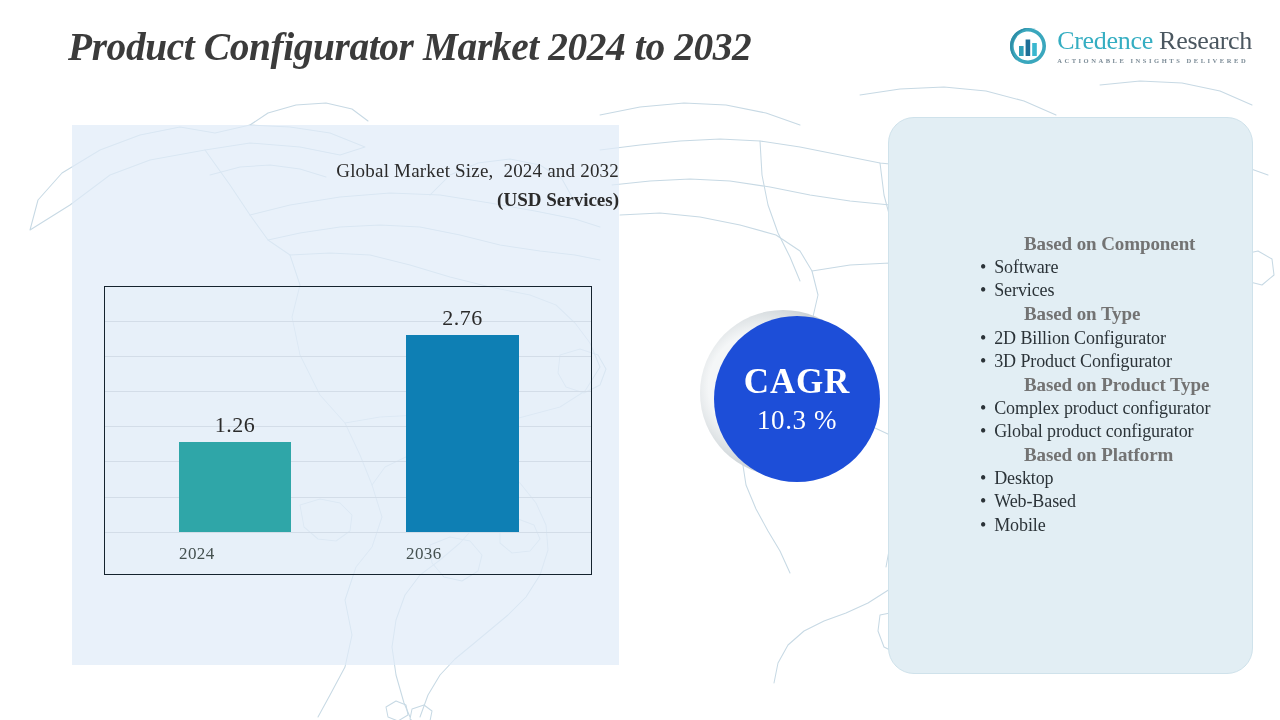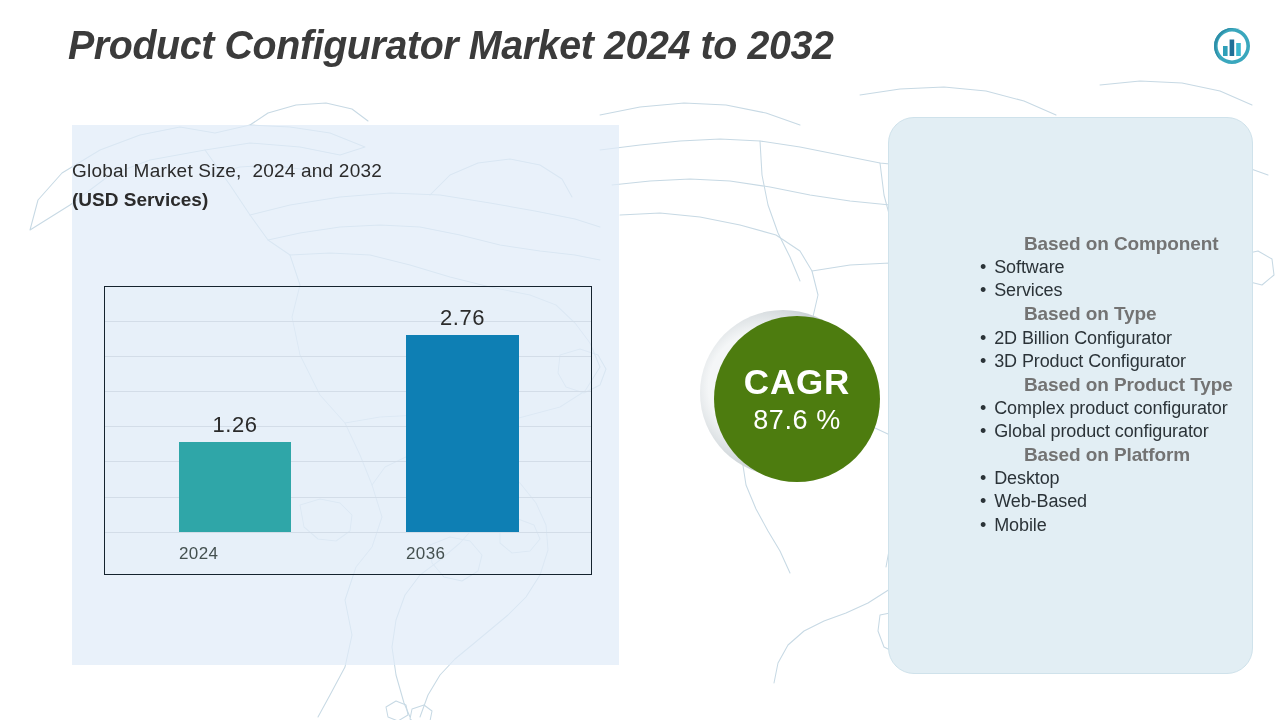--- a/index.html
+++ b/index.html
@@ -10,20 +10,21 @@
     overflow: hidden;
     background: #ffffff;
     font-family: "Liberation Sans", sans-serif;
   }
 
   #stage {
     position: relative;
     width: 1280px;
     height: 720px;
     background: #ffffff;
+    font-family: Liberation Serif, serif;
   }
 
   
   #world-map {
     position: absolute;
     left: 0; top: 55px;
     width: 1280px;
     height: 665px;
     pointer-events: none;
   }
@@ -86,21 +87,21 @@
     width: 547px;
     height: 540px;
     background: rgba(225,235,248,0.72);
   }
 
   #chart-title {
     position: absolute;
     left: 72px;
     top: 160px;
     width: 547px;
-    text-align: left;
+    text-align: right;
     color: #2b2b2b;
   }
   #chart-title-main {
     font-size: 19px;
     letter-spacing: 0.2px;
     white-space: pre;
   }
   #chart-title-sub {
     margin-top: 7px;
     font-size: 19px;
@@ -177,21 +178,21 @@
     border-radius: 50%;
     background: radial-gradient(circle at 38% 46%, #f4f6f7 40%, #b9c2c7 72%, #9ea9b0 90%, #cfd6da 100%);
     filter: blur(0.4px);
   }
   #cagr-circle {
     position: absolute;
     left: 0; top: 0;
     width: 166px;
     height: 166px;
     border-radius: 50%;
-    background: #4d7c0f;
+    background: #1d4ed8;
     display: flex;
     flex-direction: column;
     align-items: center;
     justify-content: center;
     color: #ffffff;
   }
   #cagr-label {
     font-size: 35px;
     font-weight: bold;
     letter-spacing: 0.8px;
@@ -294,20 +295,24 @@
   <div id="header-title">Product Configurator Market 2024 to 2032</div>
 
   <div id="logo">
     <svg id="logo-mark" viewBox="0 0 40 40" aria-hidden="true">
       <path d="M20 2 C10 2 2 10 2 20 C2 30 10 38 20 38 C30 38 38 30 38 20 C38 10 30 2 20 2 Z M20 5.6 C27.9 5.6 34.4 12.1 34.4 20 C34.4 27.9 27.9 34.4 20 34.4 C12.1 34.4 5.6 27.9 5.6 20 C5.6 12.1 12.1 5.6 20 5.6 Z" fill="#3aa7bd"></path>
       <path d="M20 2 C10 2 2 10 2 20 C2 26 4.8 31.4 9.2 34.8 C6.2 31.3 4.4 26.8 4.4 21.8 C4.4 10.9 13.2 2.1 24.1 2.1 C25.4 2.1 26.7 2.2 27.9 2.5 C25.5 2.1 22.8 2 20 2 Z" fill="#2e8fa8"></path>
       <rect x="11" y="20" width="4.6" height="10" fill="#2f9fb8"></rect>
       <rect x="17.6" y="13.5" width="4.6" height="16.5" fill="#1f6f97"></rect>
       <rect x="24.2" y="17" width="4.6" height="13" fill="#3ab7cf"></rect>
     </svg>
+    <div id="logo-text-block">
+      <div id="logo-wordmark"><span class="logo-word-a">Credence</span><span class="logo-word-b"> Research</span></div>
+      <div id="logo-tagline">Actionable Insights Delivered</div>
+    </div>
   </div>
 
   <div id="left-panel"></div>
 
   <div id="chart-title">
     <div id="chart-title-main">Global Market Size,  2024 and 2032</div>
     <div id="chart-title-sub">(USD Services)</div>
   </div>
 
   <div id="plot">
@@ -326,21 +331,21 @@
     <div class="bar-value" id="value-2032">2.76</div>
 
     <div class="bar-label" id="label-2024">2024</div>
     <div class="bar-label" id="label-2032">2036</div>
   </div>
 
   <div id="cagr-badge">
     <div id="cagr-ring"></div>
     <div id="cagr-circle">
       <div id="cagr-label">CAGR</div>
-      <div id="cagr-value">87.6 %</div>
+      <div id="cagr-value">10.3 %</div>
     </div>
   </div>
 
   <div id="right-panel"></div>
 
   <div id="segments">
     <div id="segments-groups">
         <div class="seg-group-title">Based on Component</div>
         <div class="seg-item">
           <span class="seg-bullet">•</span>

